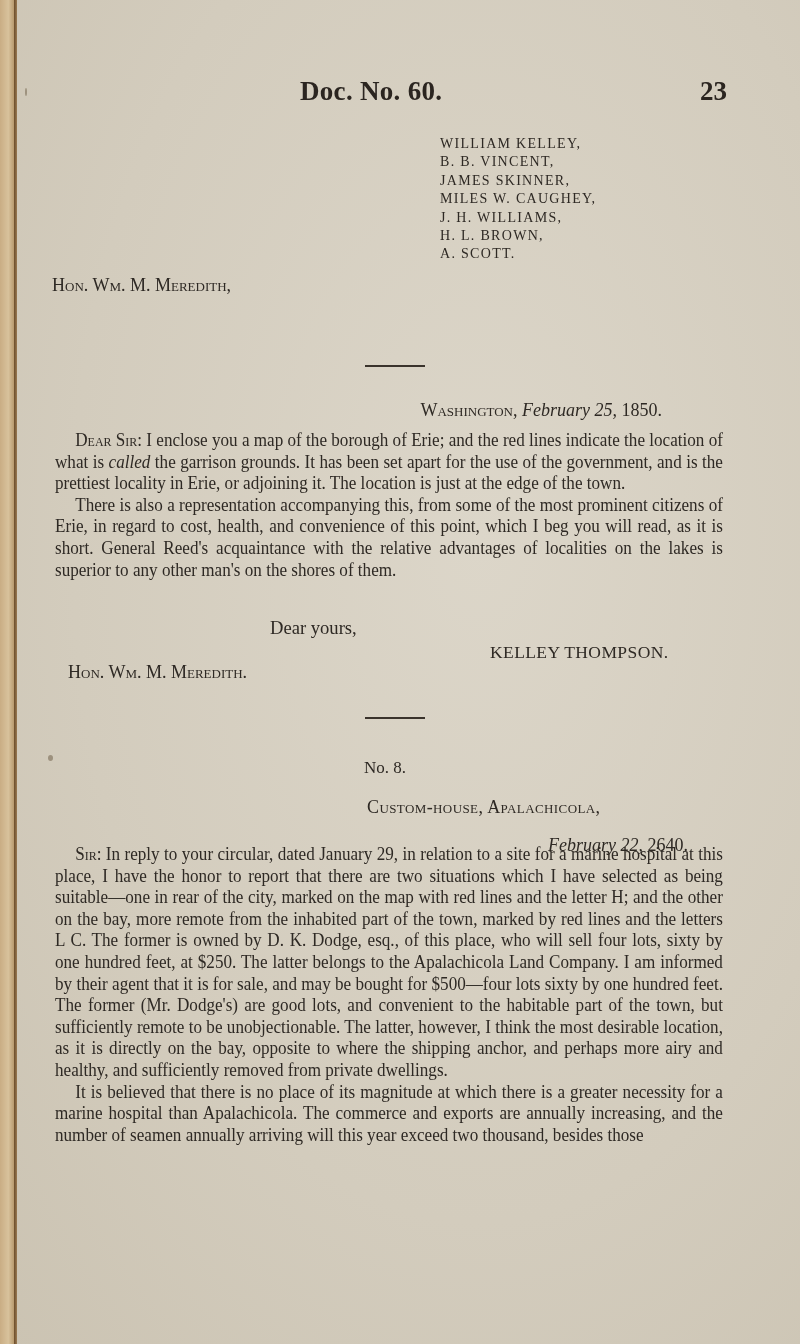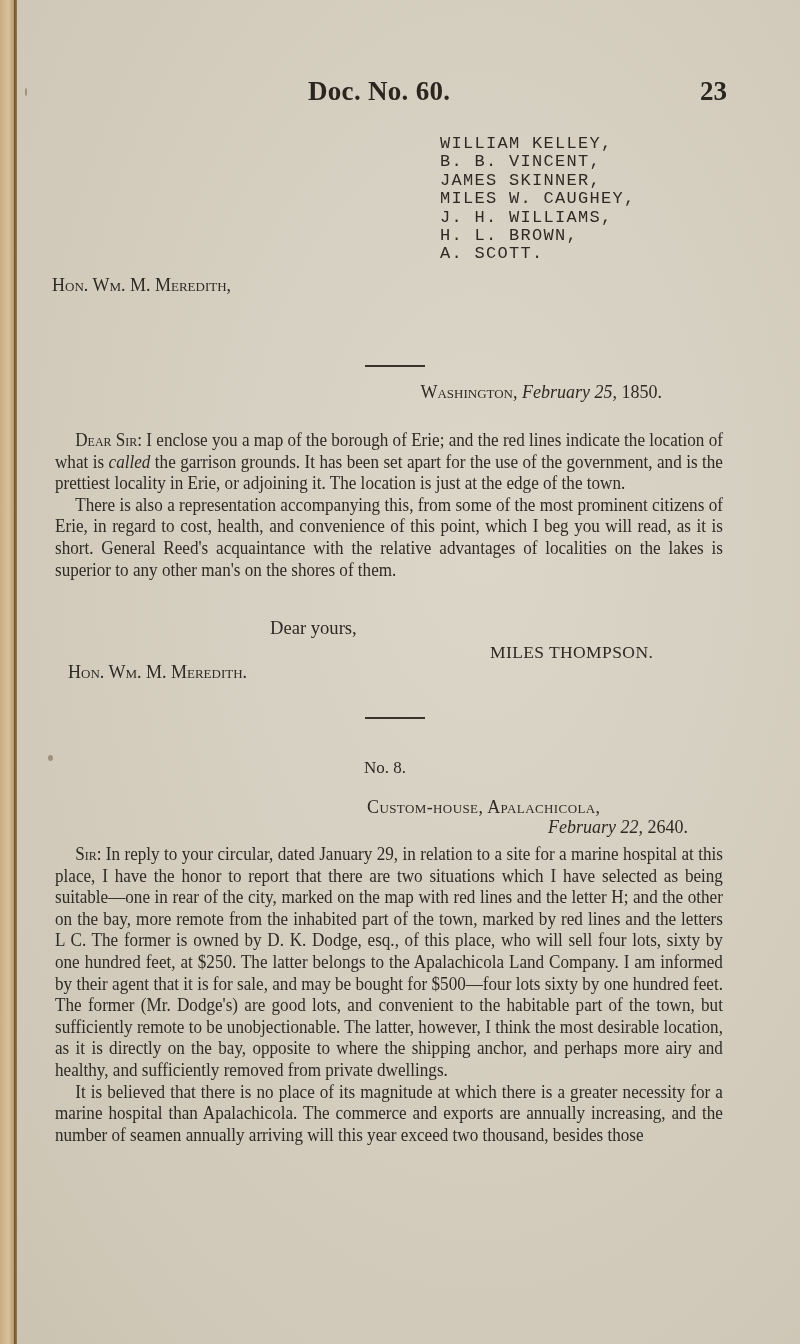--- a/index.html
+++ b/index.html
@@ -20,47 +20,46 @@
       background: linear-gradient(to right, #c9ad84 0%, #d8c29c 60%, #b89a6e 100%);
     }
     .binding-line {
       position: absolute; left: 14px; top: 0; width: 3px; height: 1344px;
       background: linear-gradient(to right, #6a4c2a, #9a7a52);
     }
     .header {
       position: absolute; top: 66px; left: 0; width: 800px; height: 40px;
       font-size: 27px; font-weight: bold; color: #2b2520;
     }
-    .header .doc { position: absolute; left: 308px; top: 10px; letter-spacing: 0.3px; }
+    .header .doc { position: absolute; left: 300px; top: 10px; letter-spacing: 0.3px; }
     .header .pgno { position: absolute; left: 700px; top: 10px; }
 
     .signers {
       position: absolute; left: 440px; top: 135px;
-      font-size: 17px; line-height: 18.4px; letter-spacing: 1.3px;
+      font-size: 14px; line-height: 18.4px; letter-spacing: 1.3px;
       text-transform: uppercase;
-      font-family: Liberation Mono, monospace;
     }
     .signers div { white-space: nowrap; }
     .sc { font-variant: small-caps; }
     .addr1 {
       position: absolute; left: 52px; top: 275px; font-size: 18px;
       white-space: nowrap;
     }
     .addr2 {
       position: absolute; left: 82px; top: 297px; font-size: 18.5px; font-style: italic;
       white-space: nowrap;
     }
     .rule {
       position: absolute; height: 2px; background: #3a332c;
     }
     .rule1 { left: 365px; top: 365px; width: 60px; }
     .rule2 { left: 365px; top: 717px; width: 60px; }
 
     .dateline {
-      position: absolute; right: 138px; font-size: 18px; white-space: nowrap;
+      position: absolute; right: 138px; font-size: 18px; white-space: nowrap; margin-top: 18px;
     }
     .d1 { top: 382px; }
     .body-text {
       position: absolute; left: 55px; width: 668px;
       font-size: 18.6px; line-height: 21.6px; text-align: justify;
       transform: scaleX(0.92); transform-origin: left top;
       width: 726px;
     }
     .body-text p { margin: 0; text-indent: 22px; }
     .letter1 { top: 429px; }
@@ -115,21 +114,21 @@
     <i>February 25,</i>
     <span>1850.</span>
   </div>
 
   <div class="body-text letter1">
     <p><span class="sc">Dear Sir:</span> <span>I enclose you a map of the borough of Erie; and the red lines indicate the location of what is</span> <i>called</i> <span>the garrison grounds. It has been set apart for the use of the government, and is the prettiest locality in Erie, or adjoining it. The location is just at the edge of the town.</span></p>
     <p>There is also a representation accompanying this, from some of the most prominent citizens of Erie, in regard to cost, health, and convenience of this point, which I beg you will read, as it is short. General Reed's acquaintance with the relative advantages of localities on the lakes is superior to any other man's on the shores of them.</p>
   </div>
 
   <div class="closing">Dear yours,</div>
-  <div class="sign1">MILES THOMPSON.</div>
+  <div class="sign1">KELLEY THOMPSON.</div>
   <div class="addr3 sc">Hon. Wm. M. Meredith.</div>
 
   <div class="rule rule2"></div>
 
   <div class="no8">No. 8.</div>
 
   <div class="place sc">Custom-house, Apalachicola,</div>
   <div class="dateline d2">
     <span>February 22,</span>
     <span class="yr">2640.</span>

